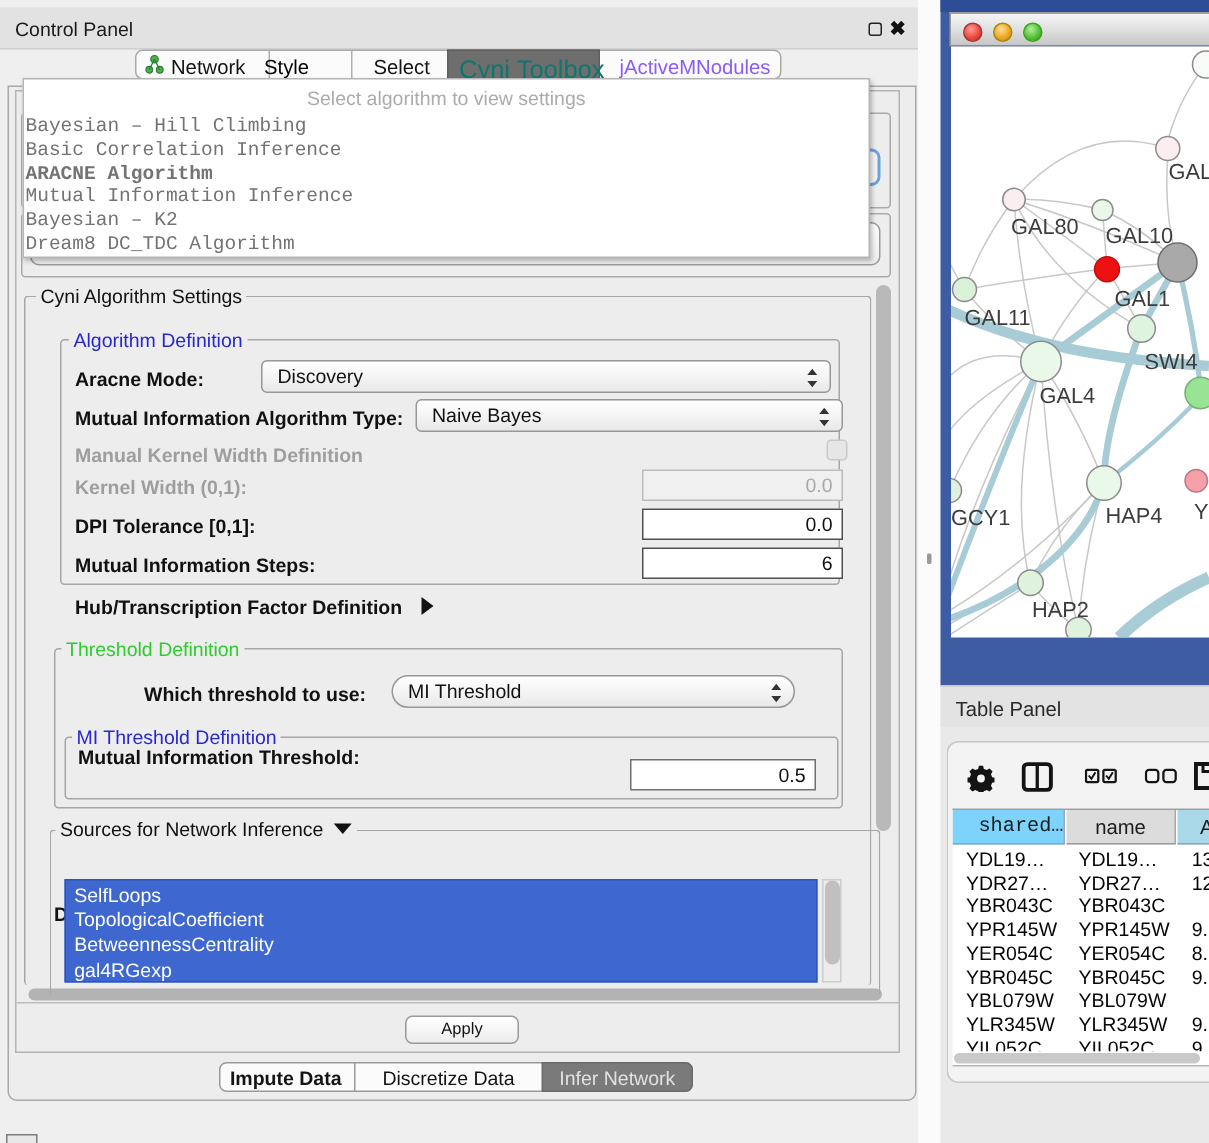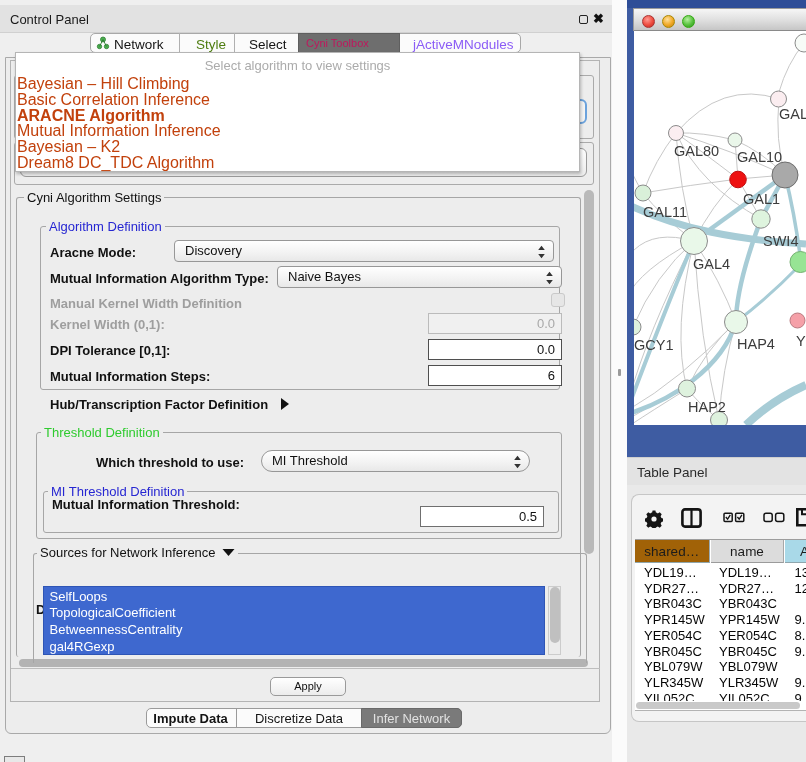--- a/index.html
+++ b/index.html
@@ -40,28 +40,28 @@
 <div class="abs" style="left:178.5px;top:33px;width:1px;height:20px;background:#b0b0b0;"></div>
 <div class="abs" style="left:234px;top:33px;width:1px;height:20px;background:#b0b0b0;"></div>
 <div class="abs" style="left:96px;top:36px;width:14px;height:14px;">
 <svg width="14" height="14">
       <circle cx="7" cy="3.5" r="2.5" fill="#4caf50" stroke="#2d7d32" stroke-width="0.8"></circle>
       <circle cx="3.5" cy="10.5" r="2.2" fill="#4caf50" stroke="#2d7d32" stroke-width="0.8"></circle>
       <circle cx="10.5" cy="10.5" r="2.2" fill="#4caf50" stroke="#2d7d32" stroke-width="0.8"></circle>
       <path d="M7 3.5 L3.5 10.5 M7 3.5 L10.5 10.5" stroke="#2d7d32" stroke-width="0.9" fill="none"></path>
     </svg></div>
 <div class="abs" style="left:114px;top:37px;font-size:13.5px;color:#141414;">Network</div>
-<div class="abs" style="left:196px;top:37px;font-size:13.5px;color:#4d7c0f;">Style</div>
+<div class="abs" style="left:176px;top:37px;font-size:13.5px;color:#000000;">Style</div>
 <div class="abs" style="left:249px;top:37px;font-size:13.5px;color:#141414;">Select</div>
-<div class="abs" style="left:306px;top:37px;font-size:11px;color:#be185d;">Cyni Toolbox</div>
+<div class="abs" style="left:306px;top:37px;font-size:17px;color:#0f766e;">Cyni Toolbox</div>
 <div class="abs" style="left:413px;top:37px;font-size:13.5px;color:#8b5cf6;">jActiveMNodules</div>
 
 <div class="abs" style="left:15px;top:52px;width:565px;height:120px;background:#fff;border:1px solid #b5b5b5;box-shadow:1px 2px 3px rgba(0,0,0,0.25);"></div>
 <div class="abs" style="left:15px;top:58px;width:565px;text-align:center;font-size:13px;color:#ababab;">Select algorithm to view settings</div>
-<div class="abs" style="left:17px;top:76px;font-size:16px;color:#c2410c;line-height:15.8px;">Bayesian – Hill Climbing<br>Basic Correlation Inference<br><span class="b">ARACNE Algorithm</span><br>Mutual Information Inference<br>Bayesian – K2<br>Dream8 DC_TDC Algorithm</div>
+<div class="abs" style="left:17px;top:76px;font-size:13px;color:#737373;line-height:15.8px;font-family:Liberation Mono, monospace;">Bayesian – Hill Climbing<br>Basic Correlation Inference<br><span class="b">ARACNE Algorithm</span><br>Mutual Information Inference<br>Bayesian – K2<br>Dream8 DC_TDC Algorithm</div>
 
 <div class="abs" style="left:584px;top:190px;width:10px;height:364px;background:#b9b9b9;border-radius:5px;"></div>
 <div class="abs" style="left:19px;top:659px;width:569px;height:7.5px;background:#b3b3b3;border-radius:4px;"></div>
 
 <div class="abs" style="left:16px;top:197px;width:565px;height:460px;border:1px solid #a6a6a6;border-left:1px solid #a6a6a6;border-radius:3px;border-bottom:none;"></div>
 <div class="gtitle" style="left:24px;top:191px;color:#111;">Cyni Algorithm Settings</div>
 
 <div class="gbox" style="left:40px;top:226px;width:520px;height:164px;"></div>
 <div class="gtitle" style="left:46px;top:220px;color:#2626d2;">Algorithm Definition</div>
 
@@ -233,21 +233,21 @@
 <svg class="abs" style="left:762.5px;top:511.5px;" width="22" height="11" viewBox="0 0 22 11">
 <rect x="1" y="1.2" width="8.2" height="8.2" rx="2" fill="none" stroke="#141414" stroke-width="1.5"></rect>
 <rect x="12.6" y="1.2" width="8.2" height="8.2" rx="2" fill="none" stroke="#141414" stroke-width="1.5"></rect>
   </svg>
 <svg class="abs" style="left:795.5px;top:507.5px;" width="11" height="19" viewBox="0 0 11 19">
 <path d="M1.3 1.3 h12 v16 h-12 Z" fill="none" stroke="#141414" stroke-width="2.6"></path>
 <path d="M6 1.3 v5 h6" fill="none" stroke="#141414" stroke-width="2"></path>
   </svg>
 
 <div class="abs" style="left:634.5px;top:538.5px;width:171.5px;height:162px;background:#ffffff;border-top:1px solid #9d9d9d;overflow:hidden;">
-  <div style="position:absolute;left:0;top:0;width:75.5px;height:23px;background:#a16207;border-right:1px solid #9aabb3;border-bottom:1px solid #8fa6ad;text-align:center;font-size:13.5px;color:#1c1c1c;line-height:23px;">shared…</div>
+  <div style="position:absolute;left:0;top:0;width:75.5px;height:23px;background:#7dd3fc;border-right:1px solid #9aabb3;border-bottom:1px solid #8fa6ad;text-align:right;font-size:13.5px;color:#1c1c1c;line-height:23px;font-family:Liberation Mono, monospace;">shared…</div>
   <div style="position:absolute;left:76.5px;top:0;width:73px;height:23px;background:#dcdcdc;border-right:1px solid #a8a8a8;border-bottom:1px solid #9b9b9b;text-align:center;font-size:13.5px;color:#1c1c1c;line-height:23px;">name</div>
   <div style="position:absolute;left:150.5px;top:0;width:21px;height:23px;background:#a9d9e8;border-bottom:1px solid #8fa6ad;font-size:13.5px;color:#1c1c1c;line-height:23px;padding-left:15px;">A</div>
   <div style="position:absolute;left:9.5px;top:25.5px;font-size:13px;color:#060606;line-height:15.7px;white-space:pre;">YDL19…
 YDR27…
 YBR043C
 YPR145W
 YER054C
 YBR045C
 YBL079W
 YLR345W

